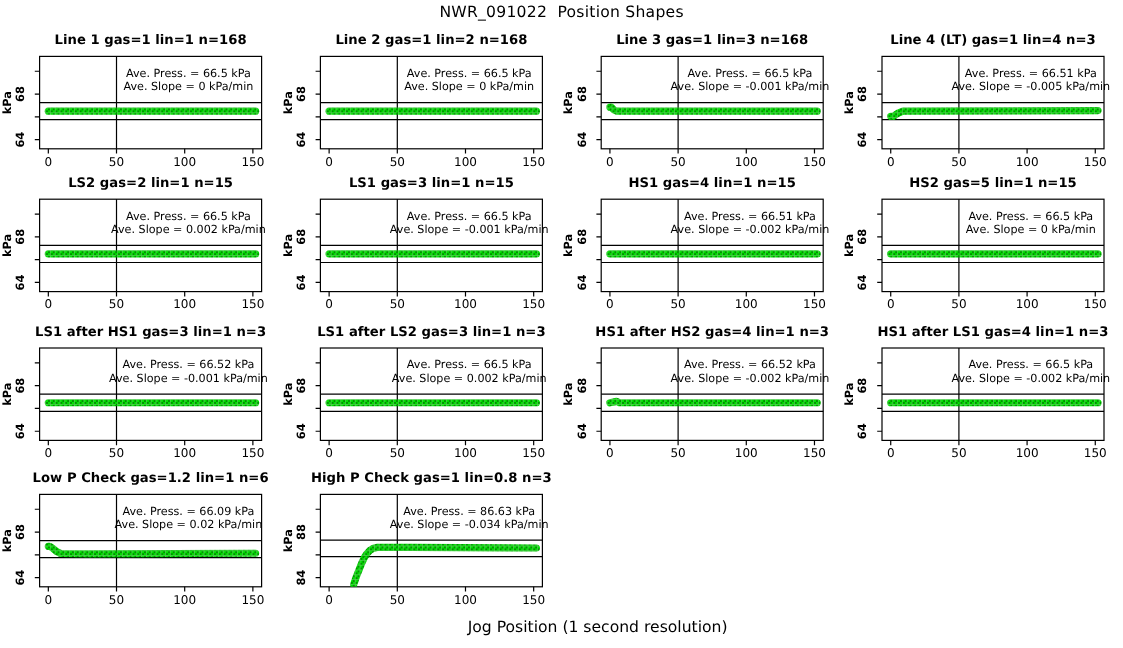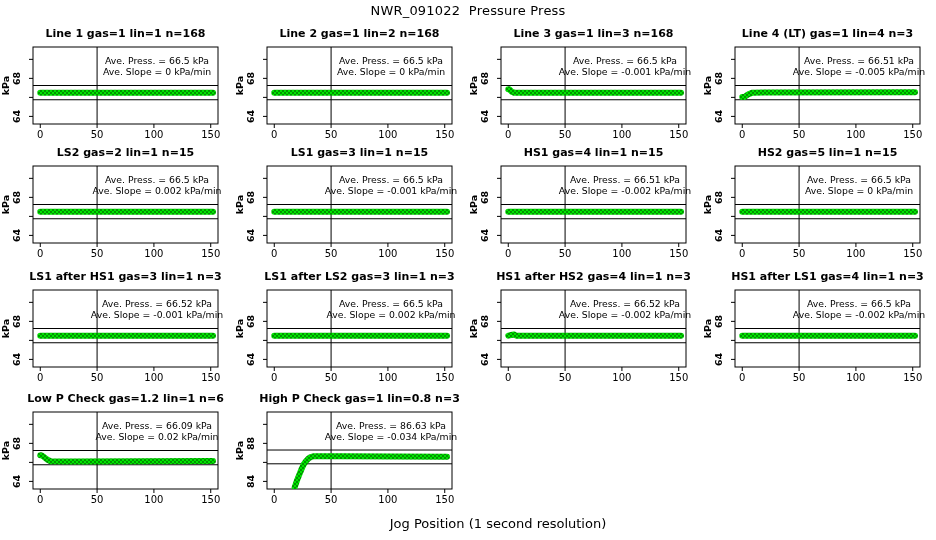--- a/index.html
+++ b/index.html
@@ -8,21 +8,21 @@
   .fig-title{position:absolute;top:3px;left:0;width:936px;text-align:center;
              font-size:13px;letter-spacing:.2px;white-space:pre;}
   .fig-xlabel{position:absolute;top:516px;left:30px;width:936px;text-align:center;font-size:13px;}
   .panel-svg{position:absolute;}
   svg text{fill:#000;}
 </style>
 </head>
 <body>
 
 <div class="fig">
-  <div class="fig-title">NWR_091022  Pressure Press</div>
+  <div class="fig-title">NWR_091022  Position Shapes</div>
   <div id="panels">
       <svg class="panel-svg" width="234" height="124" viewBox="0 0 234 124" style="left: 0px; top: 24px;">
         <defs>
           <pattern id="chk0" width="4" height="4" patternUnits="userSpaceOnUse">
             <rect x="0" y="0" width="2" height="2" fill="#00e400"></rect>
             <rect x="2" y="0" width="2" height="2" fill="#009400"></rect>
             <rect x="0" y="2" width="2" height="2" fill="#009400"></rect>
             <rect x="2" y="2" width="2" height="2" fill="#00e400"></rect>
           </pattern>
           <clipPath id="clip0">

